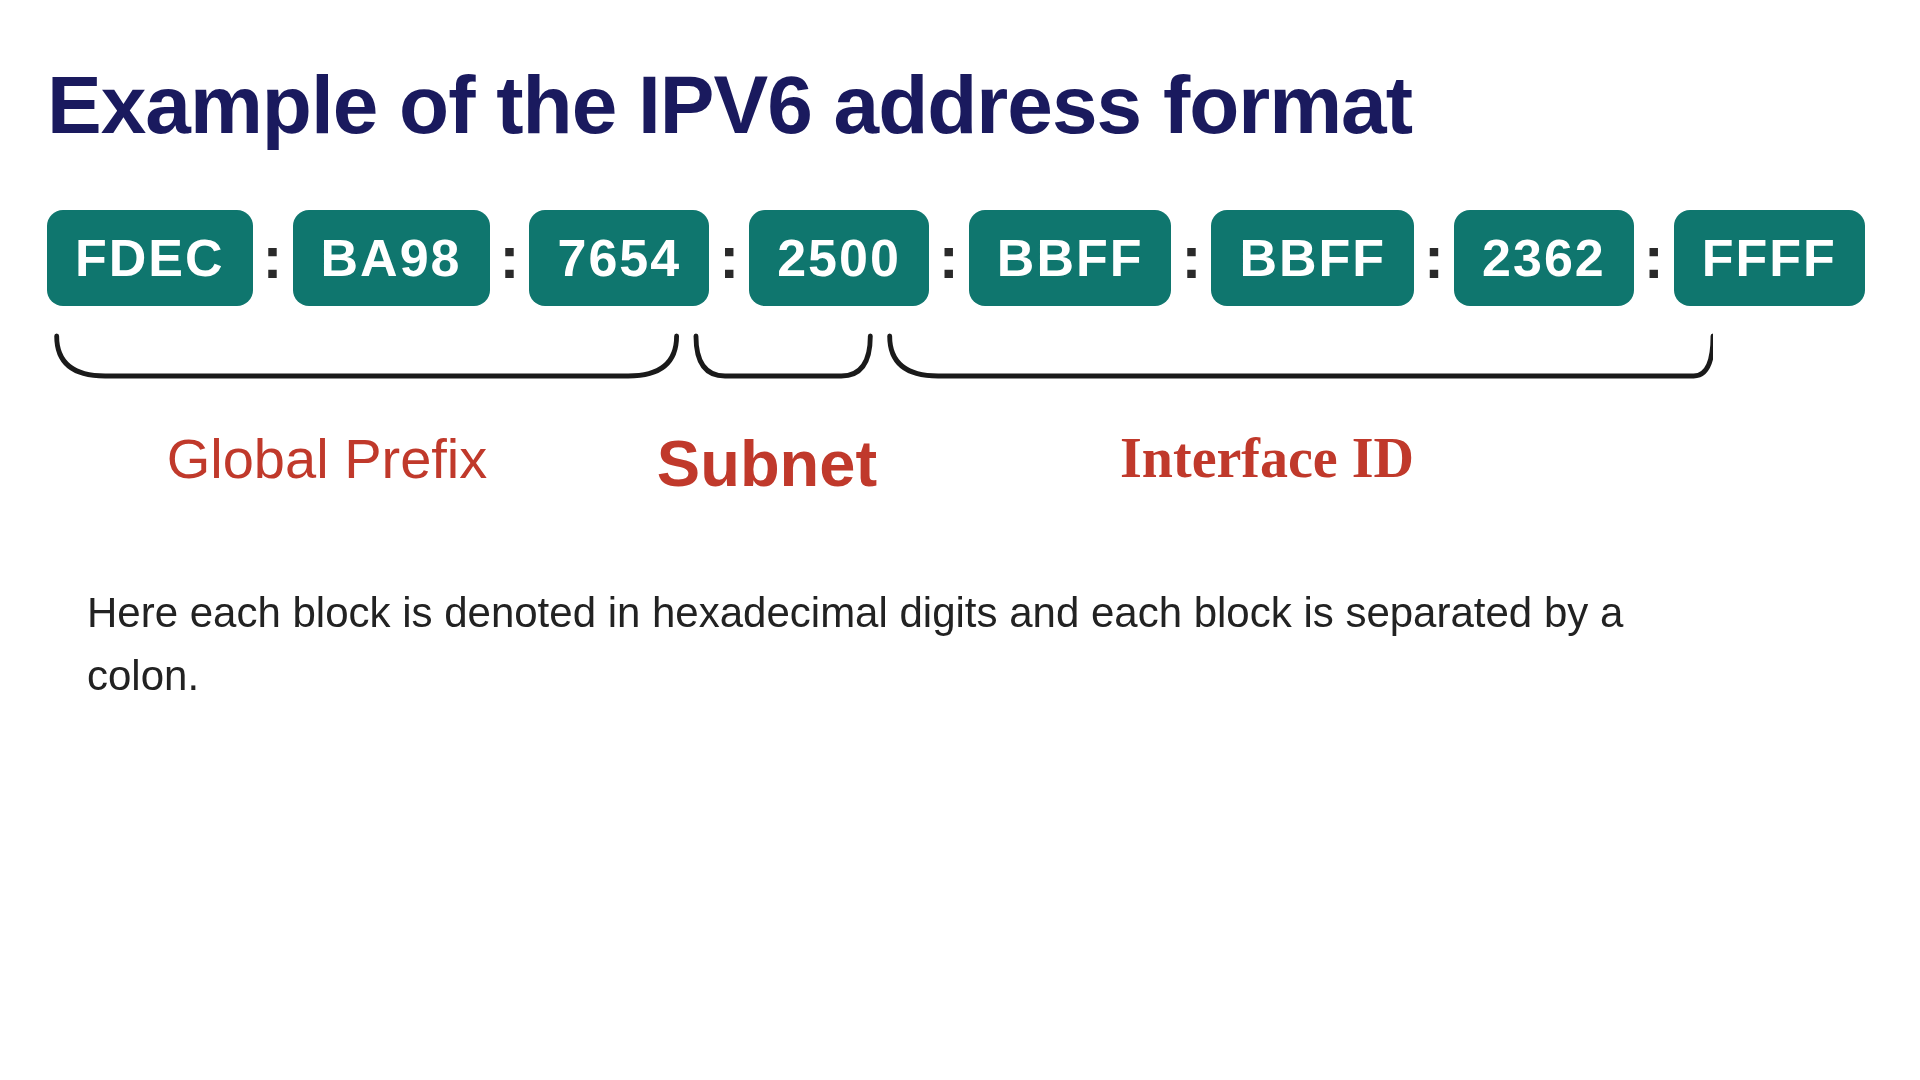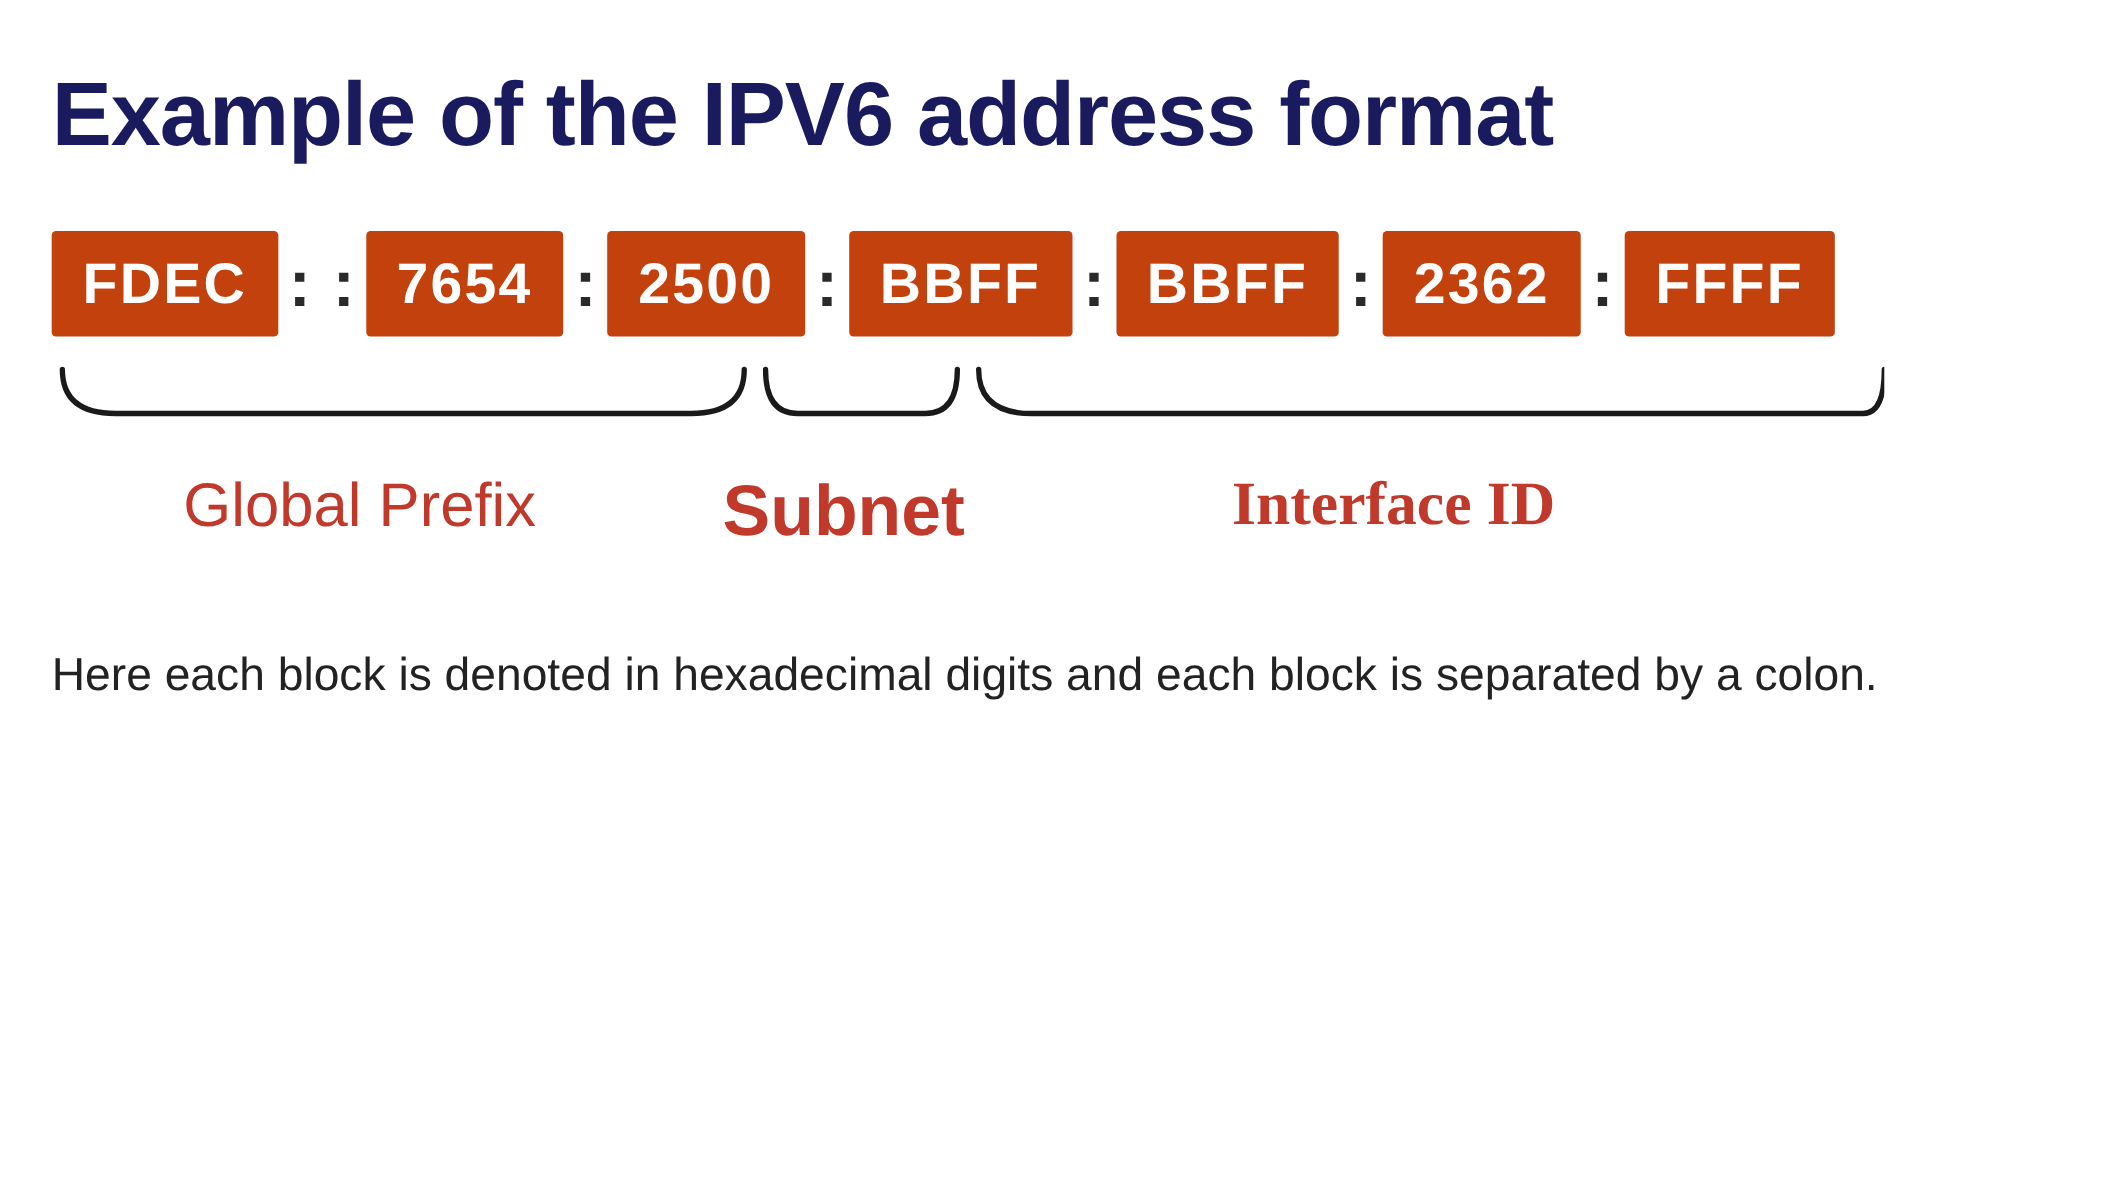--- a/index.html
+++ b/index.html
@@ -36,26 +36,26 @@
 
     .address-row {
       display: flex;
       align-items: center;
       gap: 0;
       margin-bottom: 0;
       flex-wrap: nowrap;
     }
 
     .hex-block {
-      background: #c2410c;
+      background: #0f766e;
       color: #ffffff;
       font-size: 52px;
       font-weight: 700;
       padding: 18px 28px;
-      border-radius: 4px;
+      border-radius: 16px;
       letter-spacing: 2px;
       font-family: 'Arial', sans-serif;
     }
 
     .colon-separator {
       color: #2a2a2a;
       font-size: 60px;
       font-weight: 900;
       padding: 0 10px;
       line-height: 1;
@@ -112,32 +112,34 @@
       margin-left: 120px;
       font-family: Liberation Serif, serif;
     }
 
     .description {
       font-size: 42px;
       color: #222222;
       line-height: 1.5;
       max-width: 1700px;
       margin-top: 20px;
+      margin-left: 40px;
     }
   </style>
 </head>
 <body>
 
 <div class="slide-container">
 
   <h1 class="title">Example of the IPV6 address format</h1>
 
   <div class="address-row">
     <div class="hex-block">FDEC</div>
     <span class="colon-separator">:</span>
+    <div class="hex-block">BA98</div>
     <span class="colon-separator">:</span>
     <div class="hex-block">7654</div>
     <span class="colon-separator">:</span>
     <div class="hex-block">2500</div>
     <span class="colon-separator">:</span>
     <div class="hex-block">BBFF</div>
     <span class="colon-separator">:</span>
     <div class="hex-block">BBFF</div>
     <span class="colon-separator">:</span>
     <div class="hex-block">2362</div>

